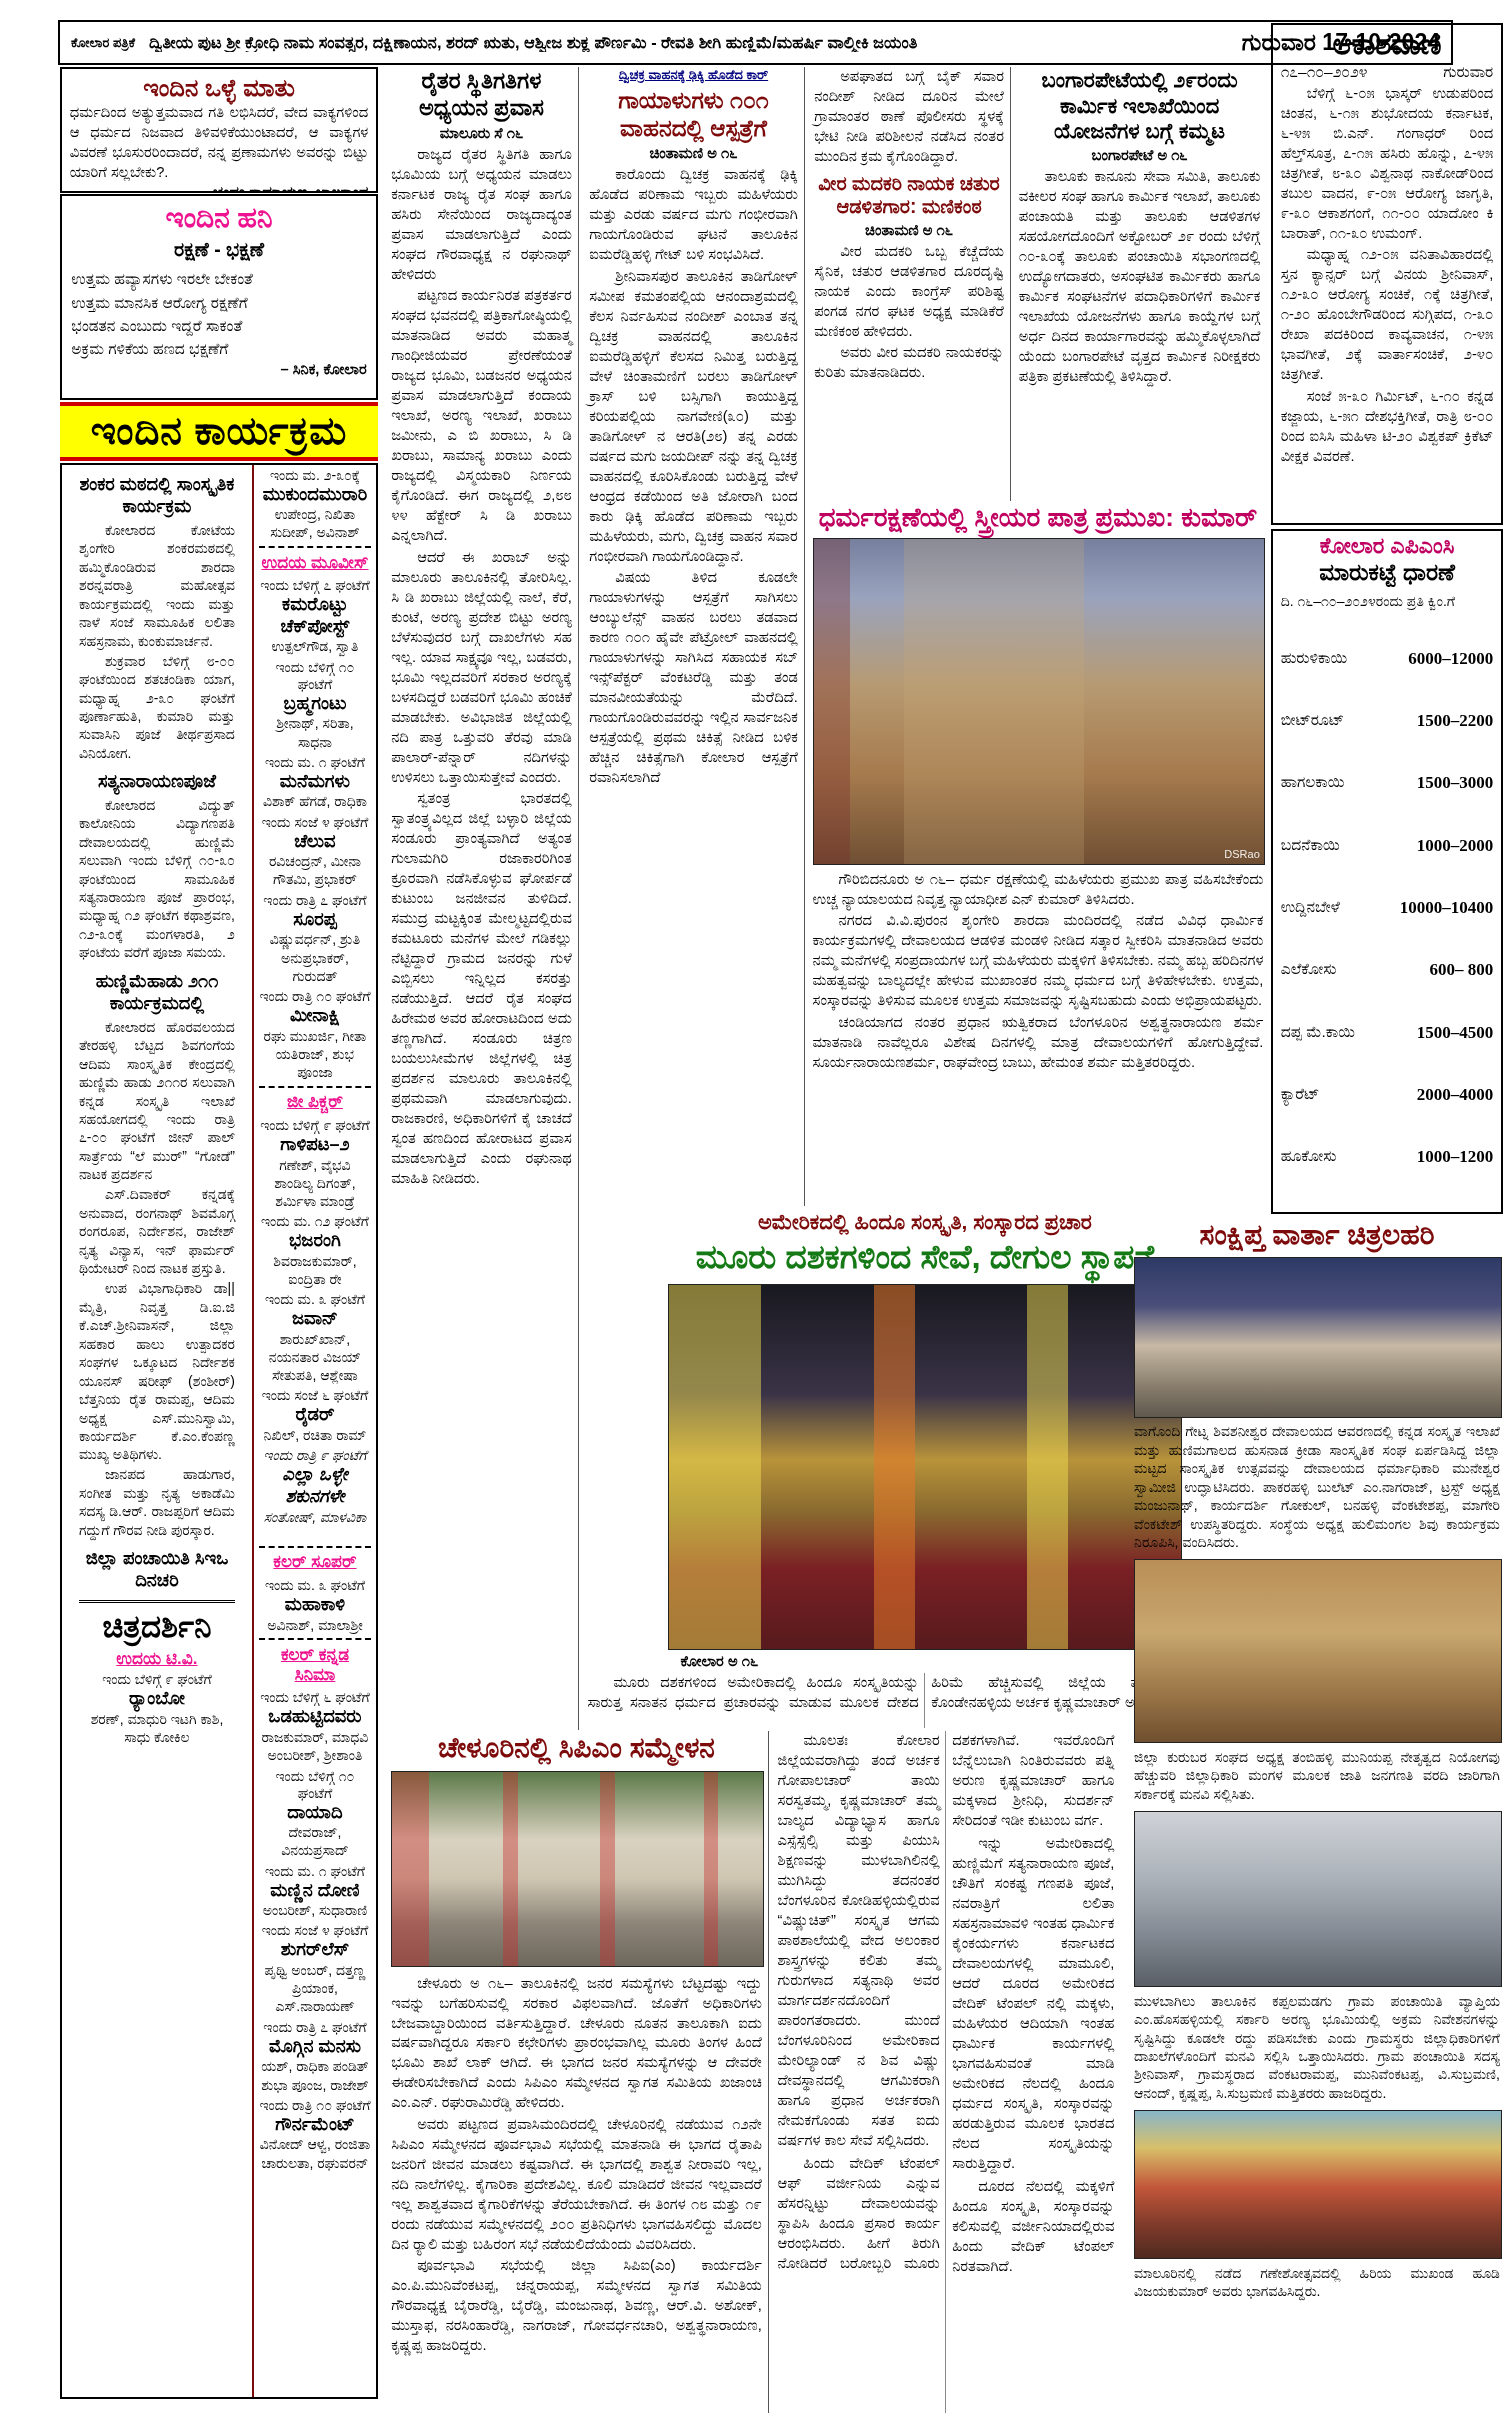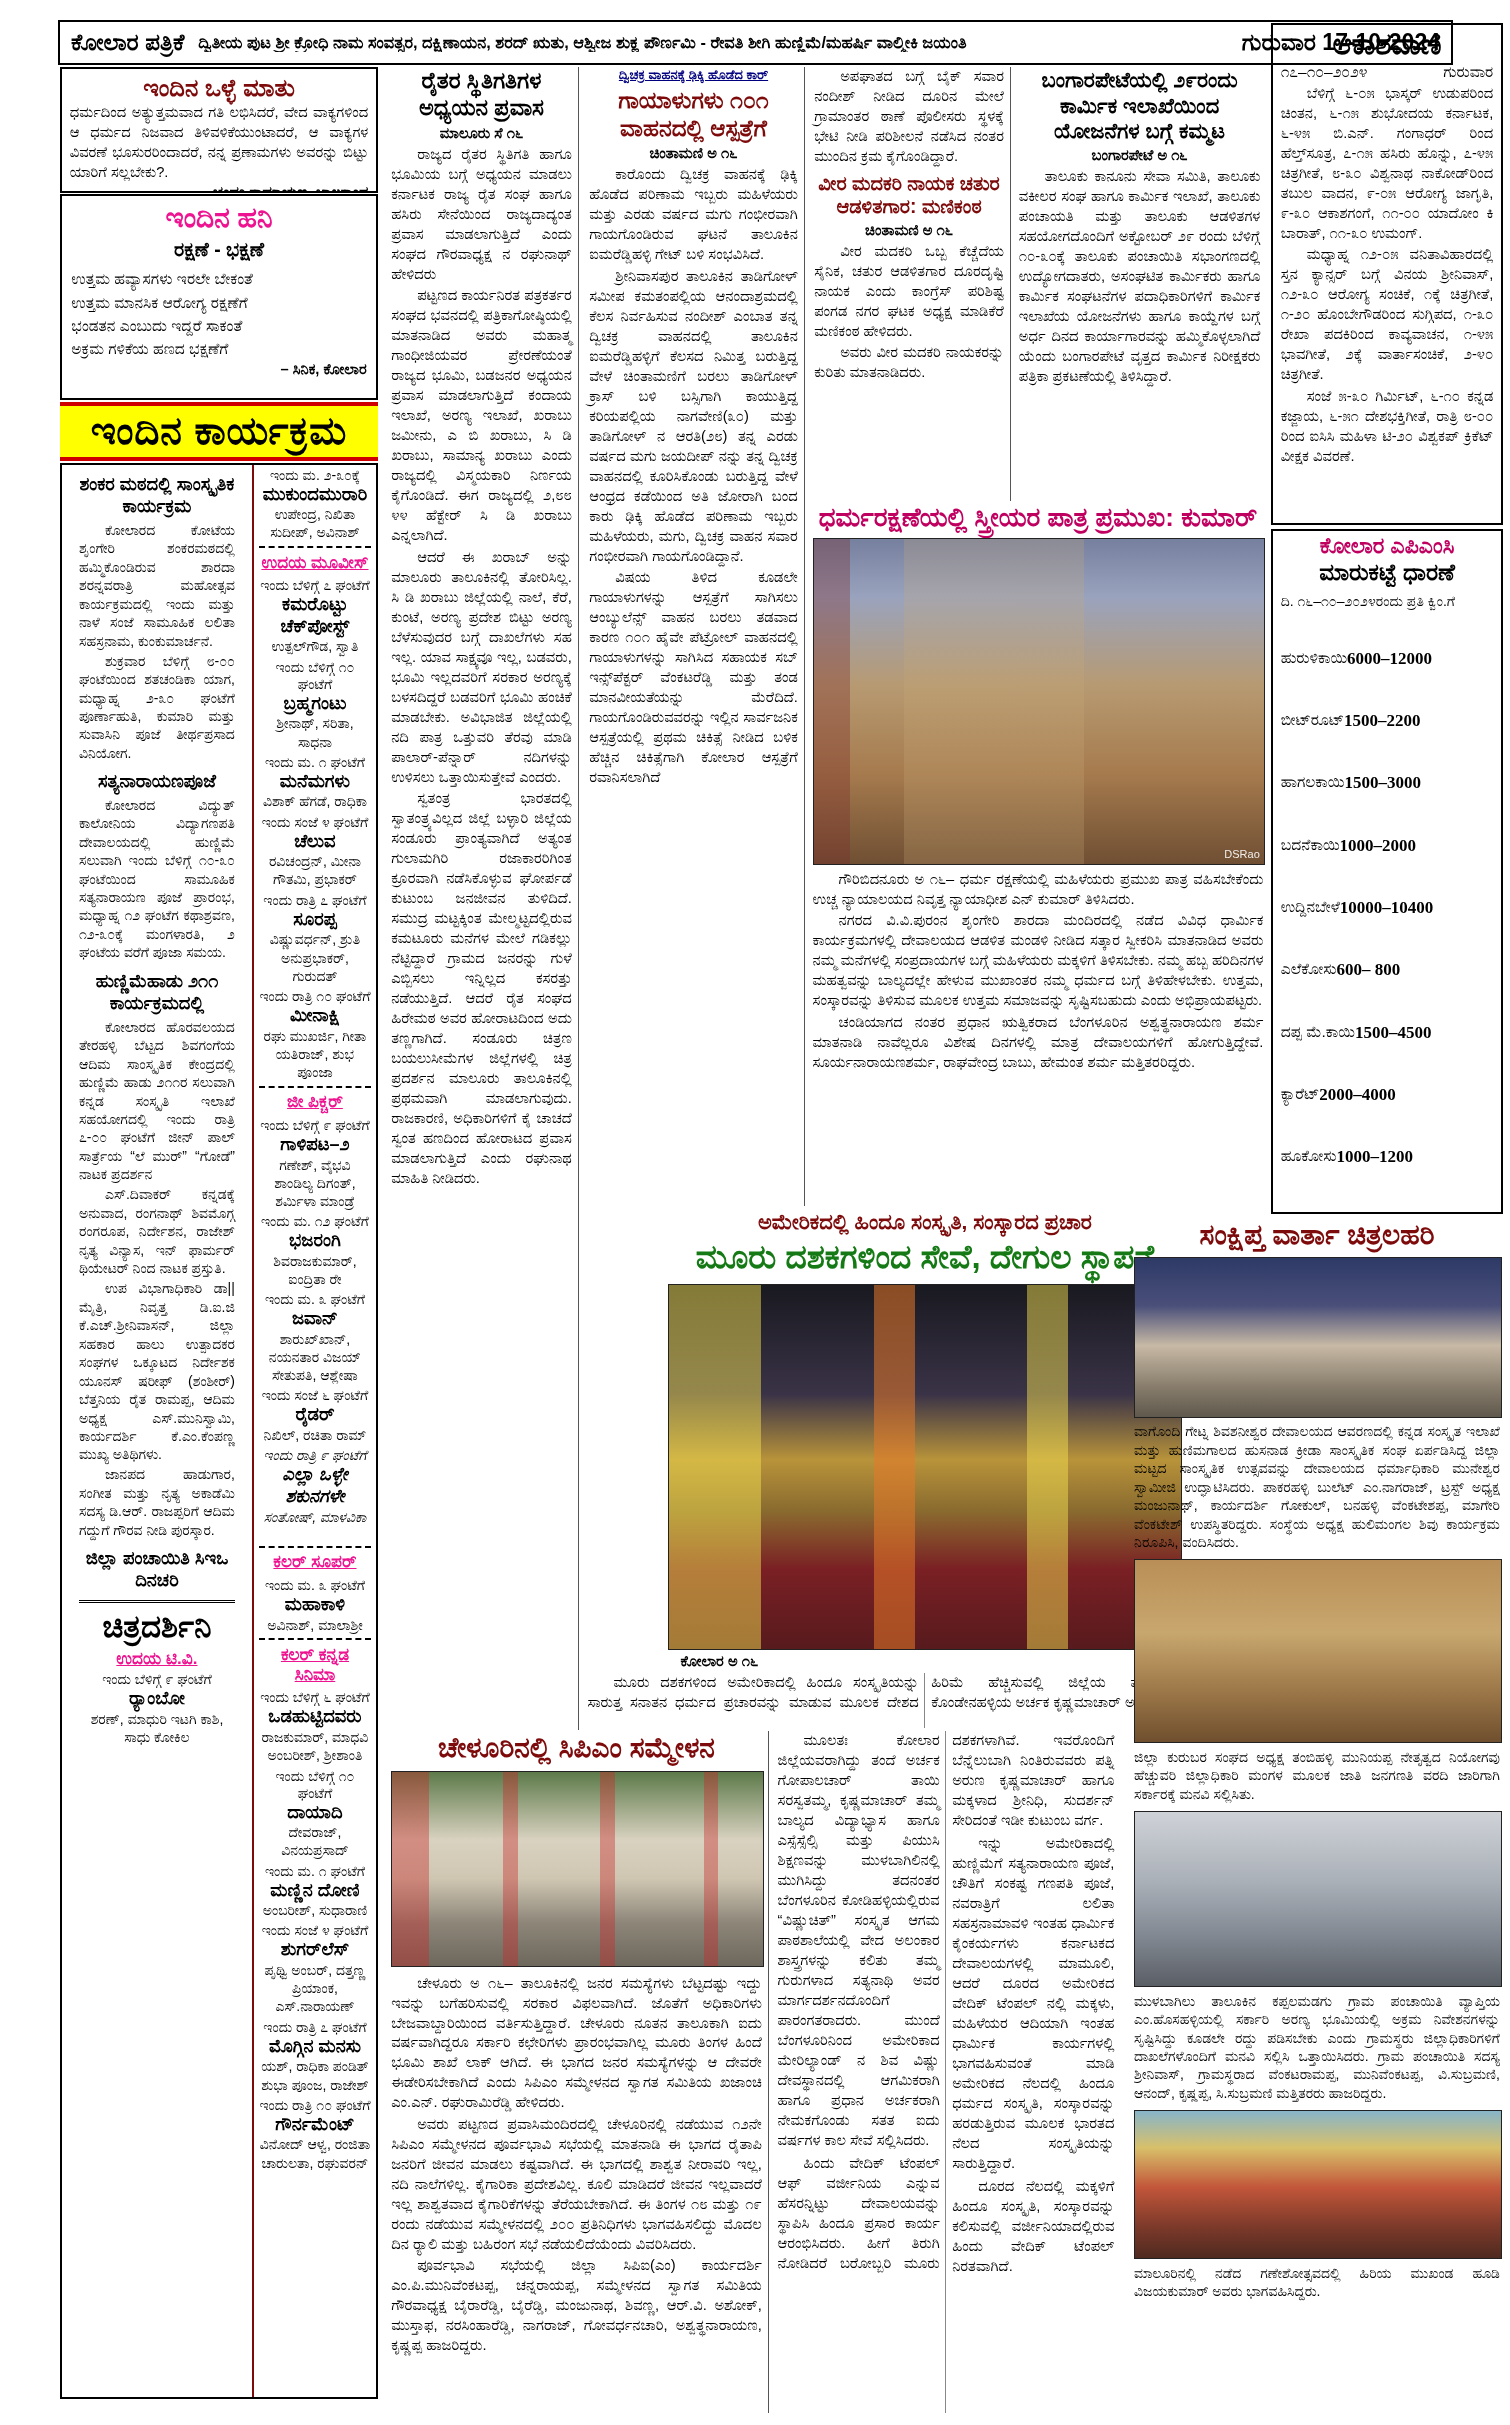--- a/index.html
+++ b/index.html
@@ -17,21 +17,21 @@
   .indent p{ text-indent:26px; margin:0 0 1.5px 0;}
   .head-darkred{color:#7d0b0b;}
   .head-magenta{color:#c00060;}
   .head-pink{color:#ee1390;}
   .head-green{color:#157a15;}
   .kicker-blue{color:#00007f;text-decoration:underline;}
   .channel{color:#ee1390;font-weight:bold;text-decoration:underline;text-align:center;font-size:17px;padding:4.6px 0 1.5px 0;}
   .dashed-top{border-top:2.3px dashed #000;margin-top:4.6px;}
   
   #header-bar{display:flex;align-items:center;gap:14px;padding:3.1px 11px;border:2.3px solid #000;background:#fff;}
-  #header-bar .paper-name{font-size:23px;font-weight:bold;white-space:nowrap;}
+  #header-bar .paper-name{font-size:13px;font-weight:bold;white-space:nowrap;}
   #header-bar .edition{font-size:16.3px;font-weight:bold;flex:1;text-align:left;white-space:nowrap;overflow:hidden;}
   #header-bar .pubdate{font-size:23px;font-weight:bold;white-space:nowrap;}
   
   .rail-title{font-size:24px;font-weight:bold;padding:3.1px 0 1.5px 0;}
   .poem-line{font-size:15.5px;line-height:1.5;}
   #banner-programs{background:#ffff00;border-top:4.6px solid #cf0000;border-bottom:4.6px solid #cf0000;display:flex;align-items:center;justify-content:center;}
   #banner-programs span{font-size:39px;font-weight:bold;letter-spacing:0.8px;}
   .sec-head{font-size:18px;font-weight:bold;text-align:center;line-height:1.25;margin:7.7px 0 3.1px 0;}
   .listing-time{font-size:14px;text-align:center;}
   .listing-title{font-size:18px;font-weight:bold;text-align:center;line-height:1.2;}
@@ -45,21 +45,21 @@
   .photo .credit{position:absolute;right:4.6px;bottom:4.6px;color:#fff;font-size:11px;opacity:.9;}
   .ph-temple{background:linear-gradient(90deg,rgba(120,40,40,.35) 0 8%,rgba(0,0,0,0) 8% 20%,rgba(200,170,120,.25) 20% 60%,rgba(0,0,0,0) 60%),linear-gradient(180deg,#76809f 0%,#9aa3bd 18%,#b79a72 45%,#a67b4e 72%,#6f4f33 100%);}
   .ph-seva{background:linear-gradient(90deg,rgba(240,220,80,.5) 10% 18%,rgba(0,0,0,0) 18% 40%,rgba(230,120,40,.55) 40% 48%,rgba(0,0,0,0) 48% 70%,rgba(240,220,80,.5) 70% 78%,rgba(0,0,0,0) 78%),linear-gradient(180deg,#191920 0%,#3a3347 30%,#b8933a 48%,#8a6b2f 62%,#7a2024 78%,#571a1d 100%);}
   .ph-cpm{background:linear-gradient(90deg,rgba(200,40,40,.4) 6% 10%,rgba(0,0,0,0) 10% 30%,rgba(200,40,40,.4) 30% 34%,rgba(0,0,0,0) 34% 56%,rgba(200,40,40,.4) 56% 60%,rgba(0,0,0,0) 60% 84%,rgba(200,40,40,.4) 84% 88%,rgba(0,0,0,0) 88%),linear-gradient(180deg,#5d7a4a 0%,#d9d2c0 35%,#cfc6b2 55%,#8c8578 78%,#6e675c 100%);}
   .ph-stage{background:linear-gradient(180deg,#2e3a66 0%,#4a4f7a 30%,#c7b9a5 55%,#8a7f6e 80%,#5f584c 100%);}
   .ph-office{background:linear-gradient(180deg,#b98f57 0%,#c8a76e 40%,#9c7748 72%,#6f4f2e 100%);}
   .ph-steps{background:linear-gradient(180deg,#cfd3d8 0%,#aab0b8 40%,#7d838c 75%,#5a5f66 100%);}
   .ph-procession{background:linear-gradient(180deg,#87b5c9 0%,#d8c06a 25%,#c2563a 52%,#7e3a2a 78%,#4f2a20 100%);}
   .twocol{column-count:2;column-gap:12.4px;column-rule:0.8px solid #888;}
   
-  .apmc-row{display:flex;justify-content:flex-start;font-size:15.5px;line-height:1.55;margin-top:36px;}
+  .apmc-row{display:flex;justify-content:space-between;font-size:15.5px;line-height:1.55;margin-top:36px;}
   .apmc-row .it{white-space:nowrap;}
   .apmc-row .pr{font-weight:bold;font-family:"Liberation Serif",serif;font-size:17px;white-space:nowrap;}
   .caption{font-size:14px;line-height:1.32;text-align:justify;margin:4.6px 0 7.7px 0;}
 </style>
 </head>
 <body>
 
 <div id="paper">
 
   <div class="abs" id="header-bar" style="left:58px;top:20px;width:1395px;height:45px;">

